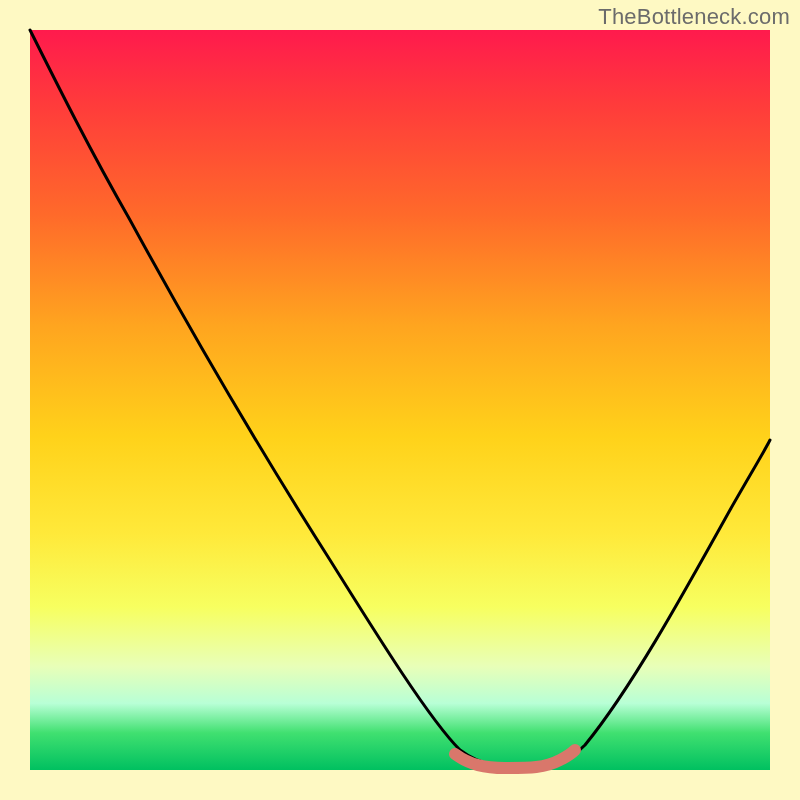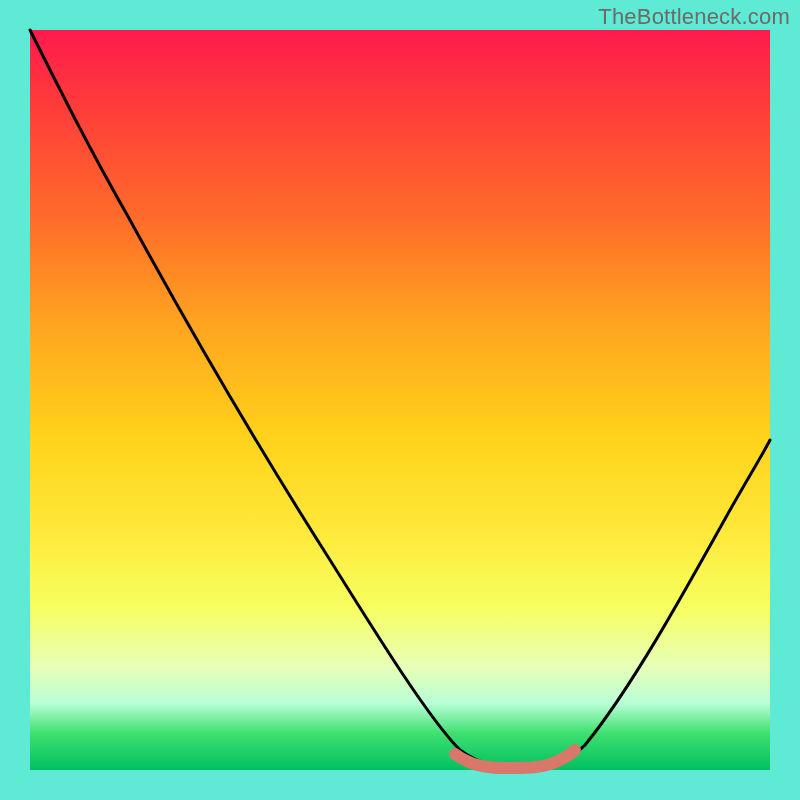--- a/index.html
+++ b/index.html
@@ -8,21 +8,21 @@
     width: 800px;
     height: 800px;
     background: #000;
     overflow: hidden;
     font-family: Arial, Helvetica, sans-serif;
   }
   .frame {
     position: relative;
     width: 800px;
     height: 800px;
-    background: #5eead4;
+    background: #fef9c3;
   }
   .plot-area {
     position: absolute;
     left: 30px;
     top: 30px;
     width: 740px;
     height: 740px;
     background: linear-gradient(to bottom,
       #ff1a4d 0%,
       #ff3b3b 10%,

